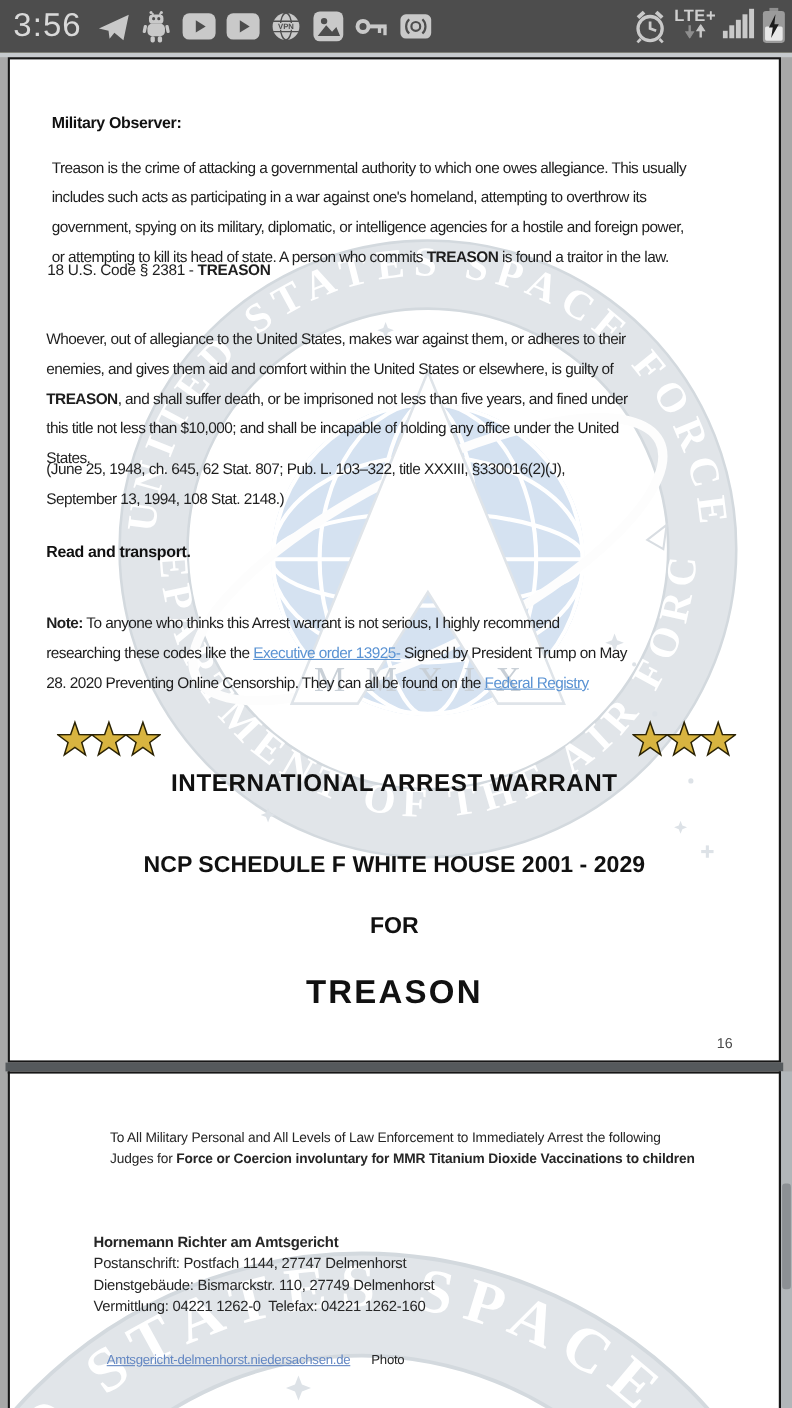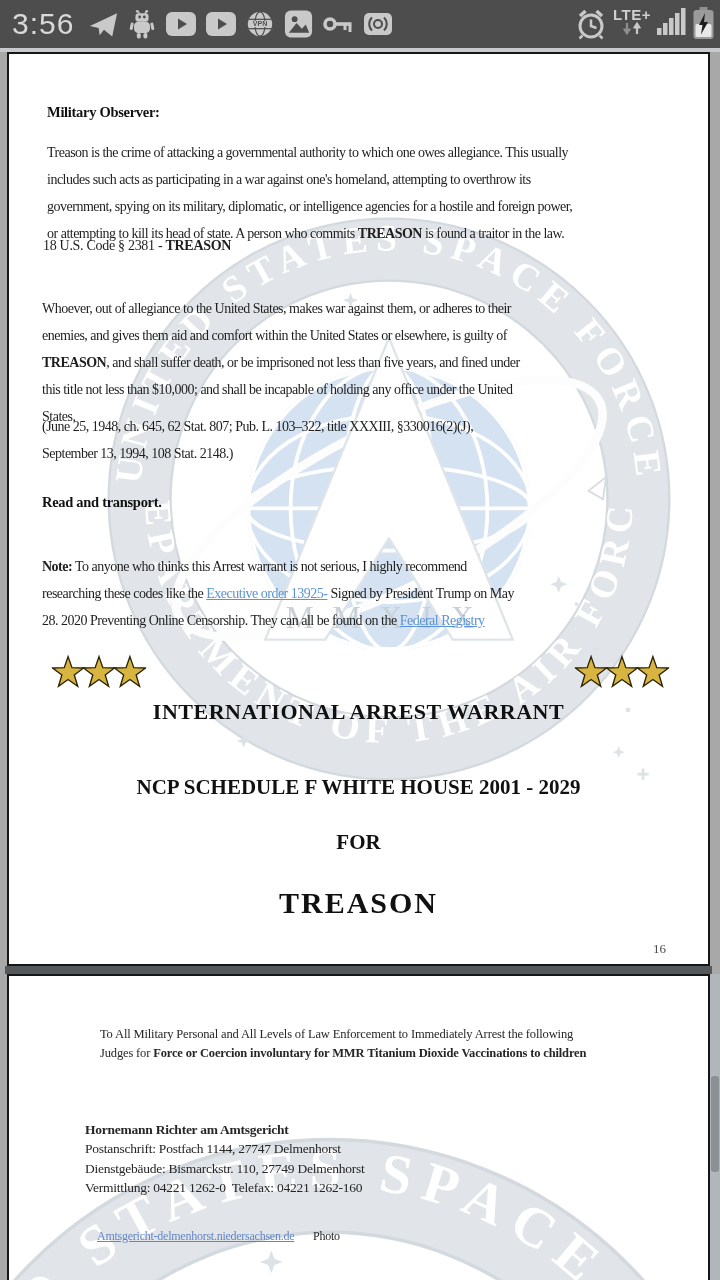--- a/index.html
+++ b/index.html
@@ -8,21 +8,21 @@
   
   .statusbar{position:absolute;top:0;left:0;width:720px;height:48px;background:#4d4d4d;
              display:flex;align-items:center;}
   .sb-time{color:#d9d9d9;font-size:30px;margin-left:12px;letter-spacing:1px;}
   .sb-left{display:flex;align-items:center;gap:8px;margin-left:14px;}
   .sb-left svg{display:block;}
   .sb-right{display:flex;gap:6px;margin-left:auto;margin-right:6px;}
   .lte-block{display:flex;flex-direction:column;align-items:center;line-height:1;}
   .lte-txt{color:#cfcfcf;font-size:15px;font-weight:bold;letter-spacing:.5px;}
   
-  .viewer{position:absolute;top:48px;left:0;width:720px;height:1232px;background:#a8a8a8;overflow:hidden;font-family:Liberation Serif, serif;}
+  .viewer{position:absolute;top:48px;left:0;width:720px;height:1232px;background:#a8a8a8;overflow:hidden;}
   .topstrip{position:absolute;top:0;left:0;width:720px;height:4px;background:#c6cacd;}
   .page{position:absolute;left:7px;width:703px;background:#fff;border:2px solid #161616;
         box-sizing:border-box;overflow:hidden;}
   .page1{top:4px;height:914px;}
   .pagegap{position:absolute;top:918px;left:5px;width:707px;height:8px;background:#55595c;}
   .page2{top:926px;height:306px;border-bottom:none;}
   .scroll-track{position:absolute;left:710px;top:926px;width:10px;height:306px;background:#b2b6b9;}
   .scroll-thumb{position:absolute;left:1px;top:102px;width:8px;height:96px;background:#8c9094;border-radius:3px;}
   
   .blk{position:absolute;color:#1e1e1e;}

